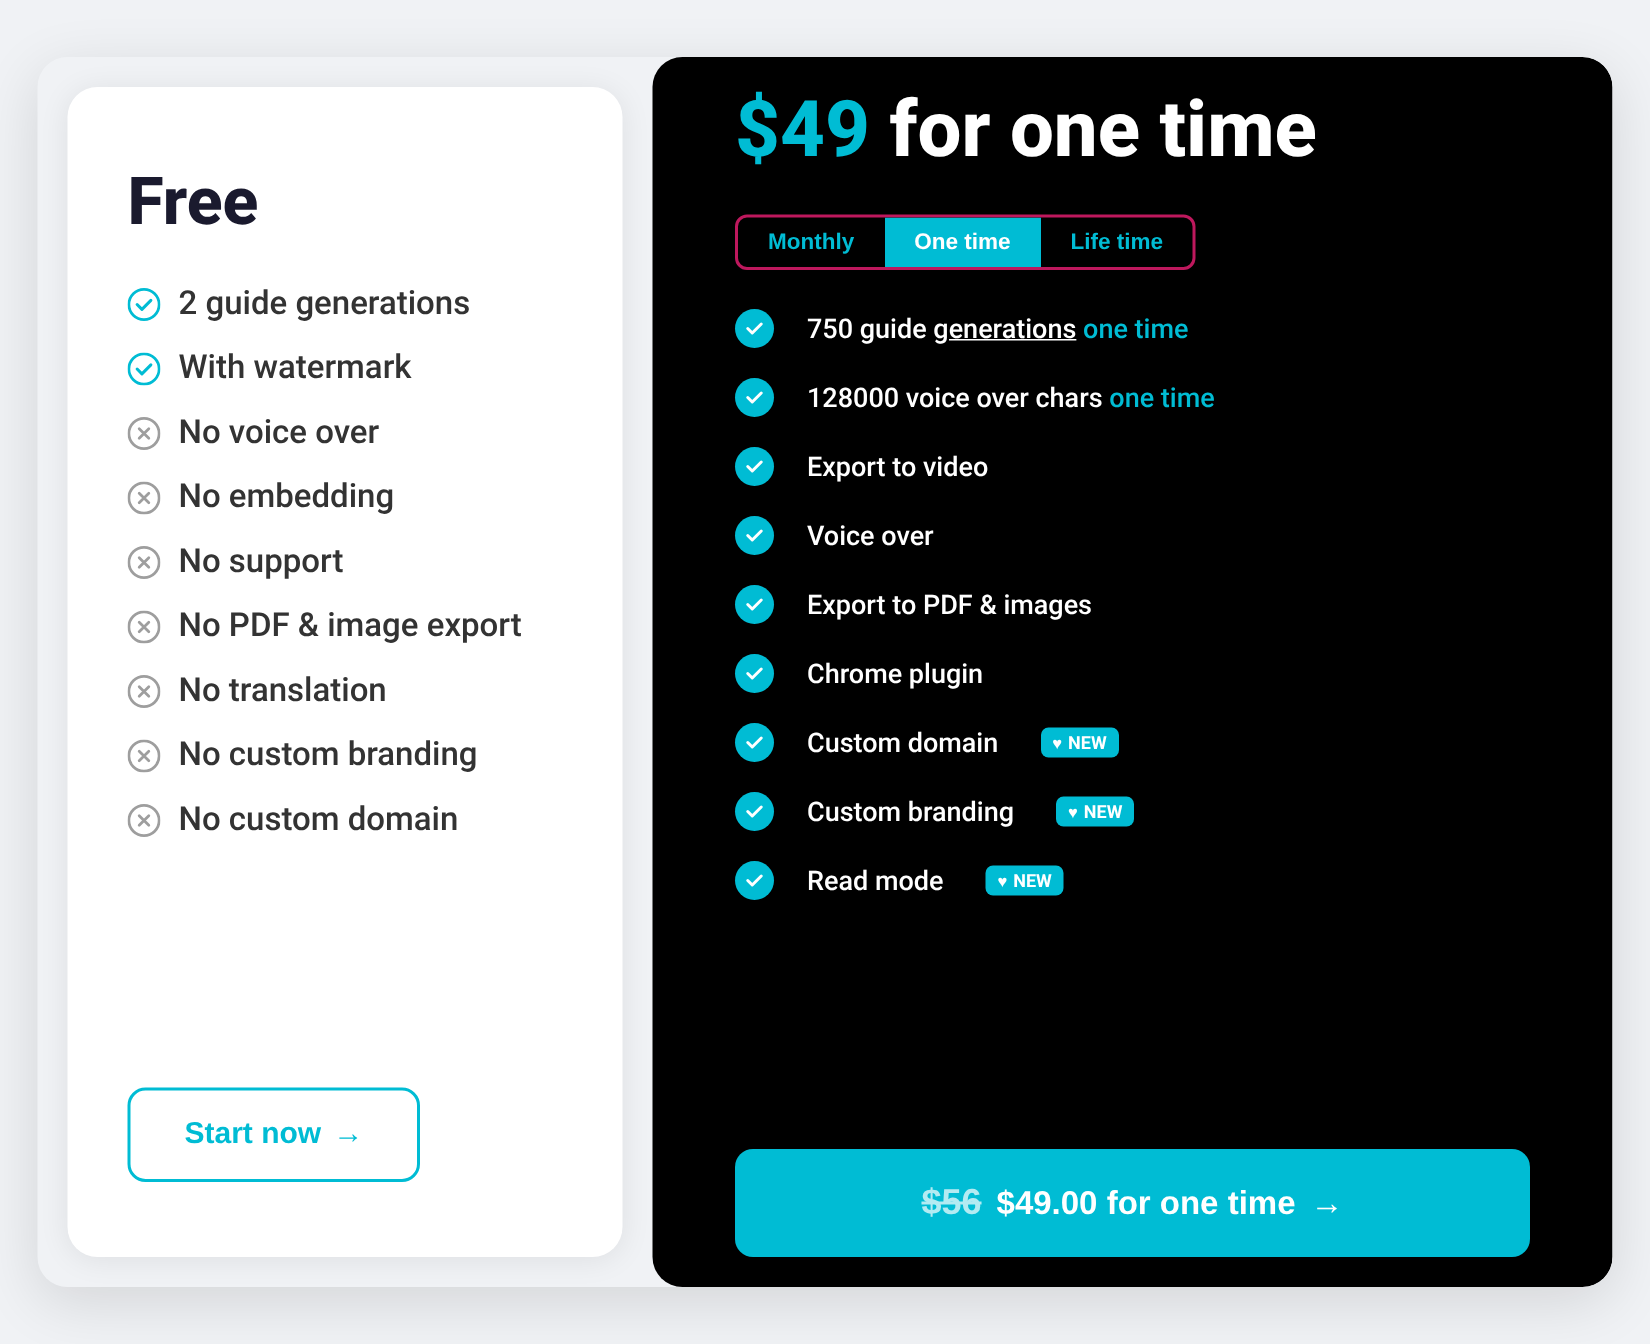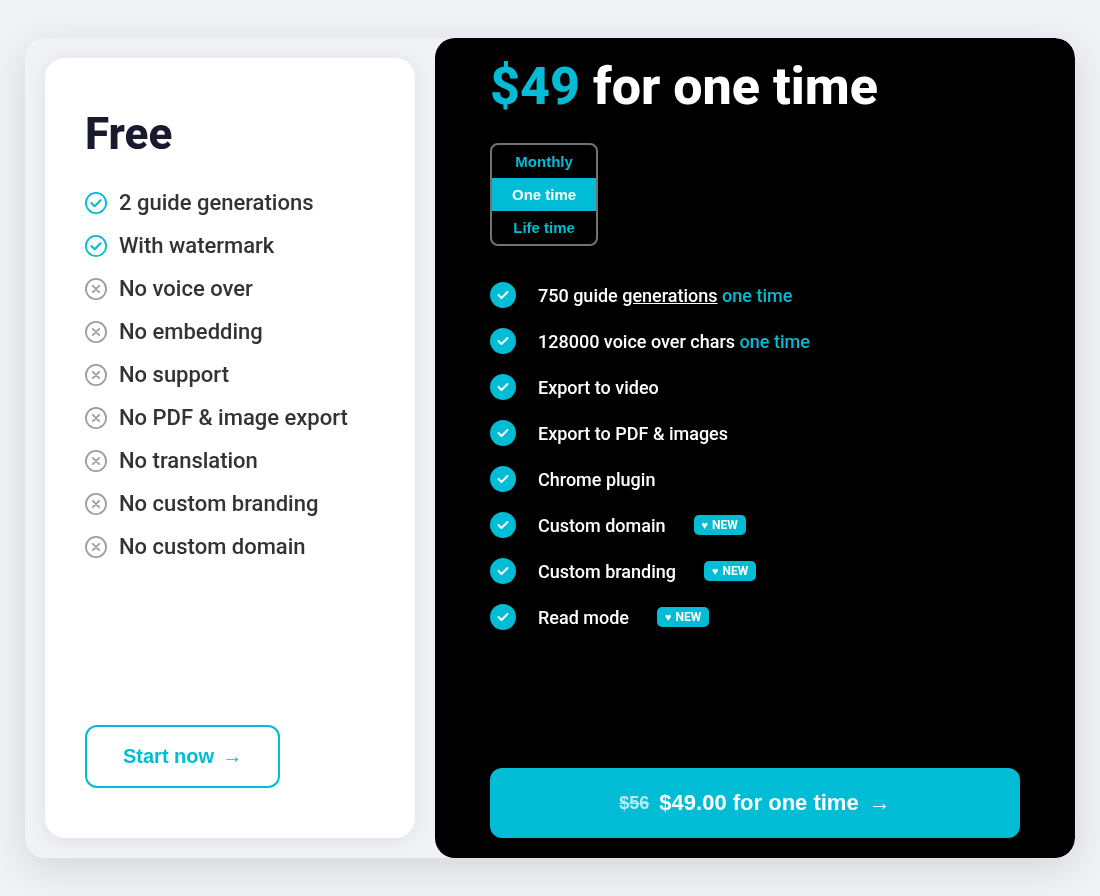--- a/index.html
+++ b/index.html
@@ -97,26 +97,25 @@
       color: white;
       margin-bottom: 28px;
       line-height: 1.1;
     }
     .paid-plan-title .price {
       color: #00bcd4;
     }
     .tab-group {
       display: flex;
       gap: 0;
-      margin-bottom: 36px;
-      border: 2px solid #737373;
+      margin-bottom: 26px;
+      border: 2px solid #be185d;
       border-radius: 8px;
       width: fit-content;
       overflow: hidden;
-      flex-direction: column;
     }
     .tab-btn {
       padding: 8px 20px;
       font-size: 15px;
       font-weight: 600;
       cursor: pointer;
       border: none;
       background: transparent;
       color: #00bcd4;
       transition: all 0.2s;
@@ -181,21 +180,21 @@
       color: white;
       font-size: 22px;
       font-weight: 700;
       cursor: pointer;
       margin-top: 30px;
       transition: all 0.2s;
     }
     .cta-btn .old-price {
       text-decoration: line-through;
       opacity: 0.7;
-      font-size: 18px;
+      font-size: 24px;
     }
   </style>
 </head>
 <body>
 
 <div class="pricing-container">
 
   <div class="free-plan">
     <h2 class="free-plan-title">Free</h2>
     <ul class="free-features">
@@ -298,20 +297,28 @@
     </div>
     <span>128000 voice over chars <span class="highlight-cyan">one time</span></span>
         </li>
         <li>
     <div class="paid-check">
       <svg width="14" height="14" viewBox="0 0 14 14" fill="none">
         <path d="M2.5 7l3 3L11.5 4" stroke="white" stroke-width="2" stroke-linecap="round" stroke-linejoin="round"></path>
       </svg>
     </div>
     <span>Export to video</span>
+        </li>
+        <li>
+    <div class="paid-check">
+      <svg width="14" height="14" viewBox="0 0 14 14" fill="none">
+        <path d="M2.5 7l3 3L11.5 4" stroke="white" stroke-width="2" stroke-linecap="round" stroke-linejoin="round"></path>
+      </svg>
+    </div>
+    <span>Voice over</span>
         </li>
         <li>
     <div class="paid-check">
       <svg width="14" height="14" viewBox="0 0 14 14" fill="none">
         <path d="M2.5 7l3 3L11.5 4" stroke="white" stroke-width="2" stroke-linecap="round" stroke-linejoin="round"></path>
       </svg>
     </div>
     <span>Export to PDF &amp; images</span>
         </li>
         <li>

